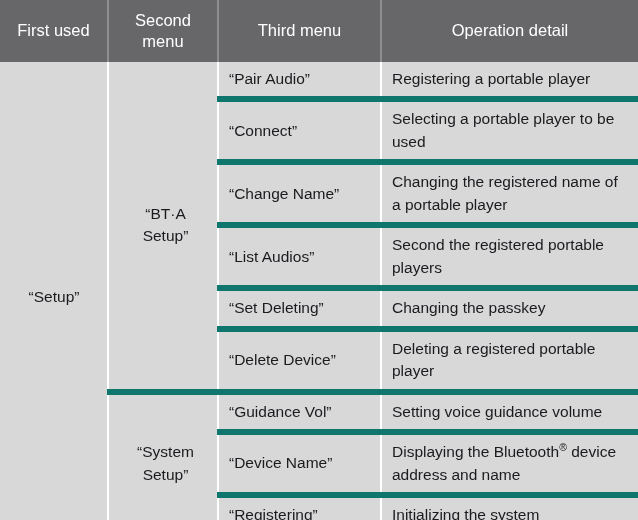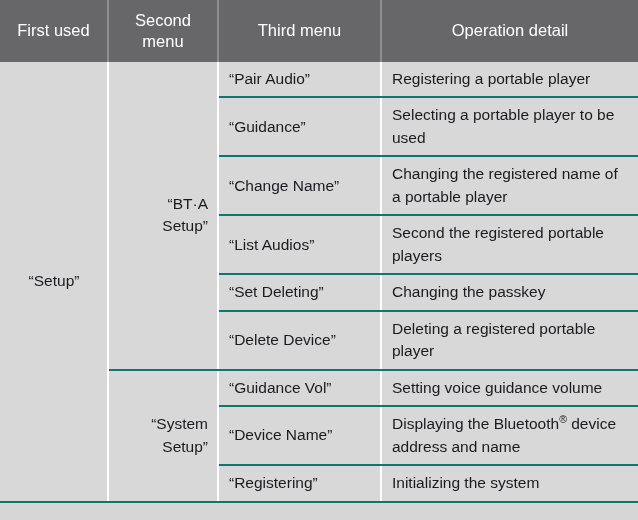--- a/index.html
+++ b/index.html
@@ -43,33 +43,33 @@
   }
 
   tbody td {
     background: #d8d8d8;
     color: #1b1b1f;
     font-size: 15.5px;
     line-height: 1.45;
     vertical-align: middle;
     padding: 6px 9px 6px 10px;
     border-right: 2px solid #ffffff;
-    border-bottom: 2px solid #0f766e;
+    border-bottom: 6px solid #0f766e;
     box-sizing: border-box;
     overflow: hidden;
   }
   tbody td.last-col {
     border-right: none;
   }
   tbody td.col1 {
     text-align: center;
     padding-left: 10px;
   }
   tbody td.col2 {
-    text-align: right;
+    text-align: center;
     padding-left: 14px;
   }
   tbody td.col3 {
     text-align: left;
     padding-left: 10px;
   }
   tbody td.col4 {
     text-align: left;
   }
 
@@ -100,21 +100,21 @@
   <tbody>
 
     <tr>
       <td class="col1" rowspan="9">“Setup”</td>
       <td class="col2" rowspan="6">“BT·A Setup”</td>
       <td class="col3">“Pair Audio”</td>
       <td class="col4 last-col">Registering a portable player</td>
     </tr>
 
     <tr>
-      <td class="col3">“Guidance”</td>
+      <td class="col3">“Connect”</td>
       <td class="col4 last-col">Selecting a portable player to be used</td>
     </tr>
 
     <tr>
       <td class="col3">“Change Name”</td>
       <td class="col4 last-col">Changing the registered name of a portable player</td>
     </tr>
 
     <tr>
       <td class="col3">“List Audios”</td>

